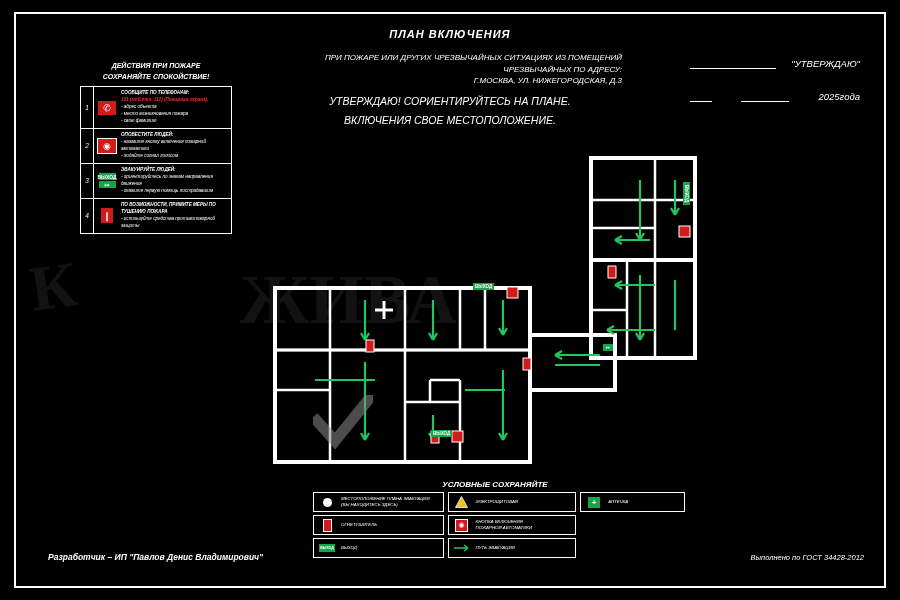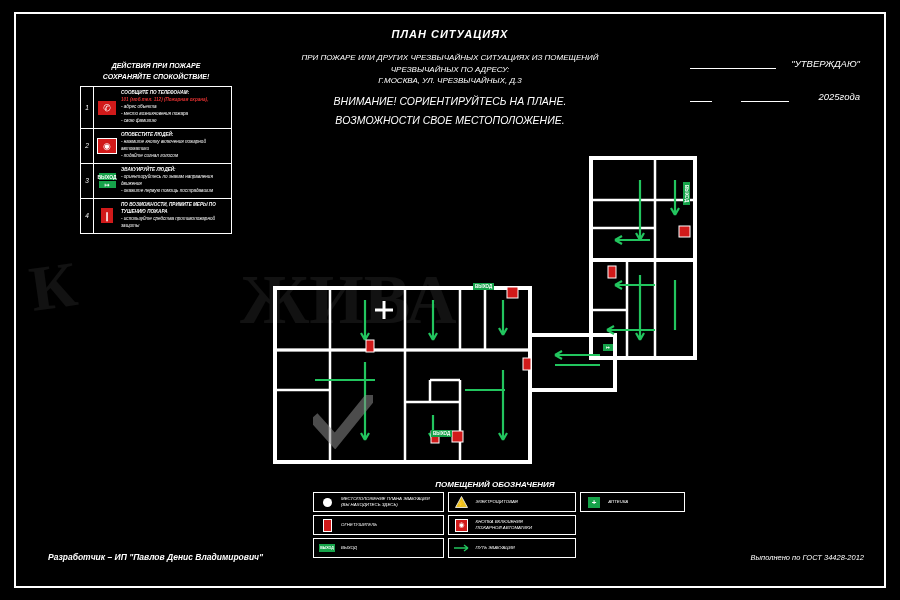--- a/index.html
+++ b/index.html
@@ -13,21 +13,21 @@
     position:absolute;left:14px;top:12px;right:14px;bottom:12px;
     border:2px solid #fff;box-sizing:border-box;
   }
 
   
   .title-main{
     position:absolute;left:300px;top:28px;width:300px;text-align:center;
     color:#fff;font-size:11px;font-style:italic;font-weight:bold;letter-spacing:1px;
   }
   .subtitle{
-    position:absolute;left:278px;top:52px;width:344px;text-align:center;
+    position:absolute;left:278px;top:52px;width:344px;text-align:right;
     color:#fff;font-size:8px;font-style:italic;line-height:1.45;
   }
   .notice{
     position:absolute;left:290px;top:92px;width:320px;text-align:center;
     color:#fff;font-size:10.5px;font-style:italic;line-height:1.85;
   }
 
   
   .approve{
     position:absolute;right:40px;top:58px;width:170px;color:#fff;
@@ -116,29 +116,29 @@
 </style>
 </head>
 <body>
 
 <div id="plan">
   <div class="outer-frame"></div>
 
   <div class="wm wm1">К</div>
   <div class="wm wm2">ЖИВА</div>
 
-  <div class="title-main">ПЛАН СИТУАЦИЯХ</div>
+  <div class="title-main">ПЛАН ВКЛЮЧЕНИЯ</div>
   <div class="subtitle">
     <div>ПРИ ПОЖАРЕ ИЛИ ДРУГИХ ЧРЕЗВЫЧАЙНЫХ СИТУАЦИЯХ ИЗ ПОМЕЩЕНИЙ</div>
     <div>ЧРЕЗВЫЧАЙНЫХ ПО АДРЕСУ:</div>
-    <div>Г.МОСКВА, УЛ. ЧРЕЗВЫЧАЙНЫХ, Д.3</div>
+    <div>Г.МОСКВА, УЛ. НИЖЕГОРОДСКАЯ, Д.3</div>
   </div>
   <div class="notice">
-    <div>ВНИМАНИЕ! СОРИЕНТИРУЙТЕСЬ НА ПЛАНЕ.</div>
-    <div>ВОЗМОЖНОСТИ СВОЕ МЕСТОПОЛОЖЕНИЕ.</div>
+    <div>УТВЕРЖДАЮ! СОРИЕНТИРУЙТЕСЬ НА ПЛАНЕ.</div>
+    <div>ВКЛЮЧЕНИЯ СВОЕ МЕСТОПОЛОЖЕНИЕ.</div>
   </div>
 
   <div class="approve">
     <div class="row1">
       <span class="ln w1"></span>
       <span>"УТВЕРЖДАЮ"</span>
     </div>
     <div class="row2">
       <span class="ln w2"></span>
       <span class="ln w3"></span>
@@ -289,21 +289,21 @@
     <div style="position:absolute;left:218px;top:143px;background:#16a34a;color:#fff;font-size:4.5px;font-weight:bold;padding:1px 2px;">ВЫХОД</div>
     <div style="position:absolute;left:176px;top:290px;background:#16a34a;color:#fff;font-size:4.5px;font-weight:bold;padding:1px 2px;">ВЫХОД</div>
     <div style="position:absolute;left:348px;top:204px;background:#16a34a;color:#fff;font-size:4.5px;font-weight:bold;padding:1px 3px;">↦</div>
     <div style="position:absolute;left:428px;top:42px;background:#16a34a;color:#fff;font-size:4.5px;font-weight:bold;padding:3px 1px;writing-mode:vertical-rl;">ВЫХОД</div>
   </div>
 
   <svg class="check" viewBox="0 0 60 54">
     <path d="M4 26 L22 46 L56 4" stroke="#8a8a8a" stroke-width="11" fill="none" stroke-linecap="square"></path>
   </svg>
 
-  <div class="legend-title">ПОМЕЩЕНИЙ ОБОЗНАЧЕНИЯ</div>
+  <div class="legend-title">УСЛОВНЫЕ СОХРАНЯЙТЕ</div>
   <div class="legend">
 
     <div class="lg-col lg-c1">
       <div class="lg-item">
         <div class="lg-ic">
           <span style="display:block;width:9px;height:9px;border-radius:50%;background:#fff;"></span>
         </div>
         <div class="lg-tx">
           <div>МЕСТОПОЛОЖЕНИЕ ПЛАНА ЭВАКУАЦИИ</div>
           <div>(ВЫ НАХОДИТЕСЬ ЗДЕСЬ)</div>

